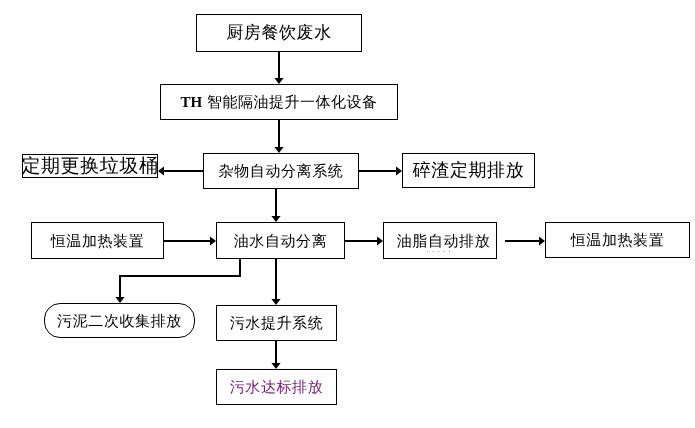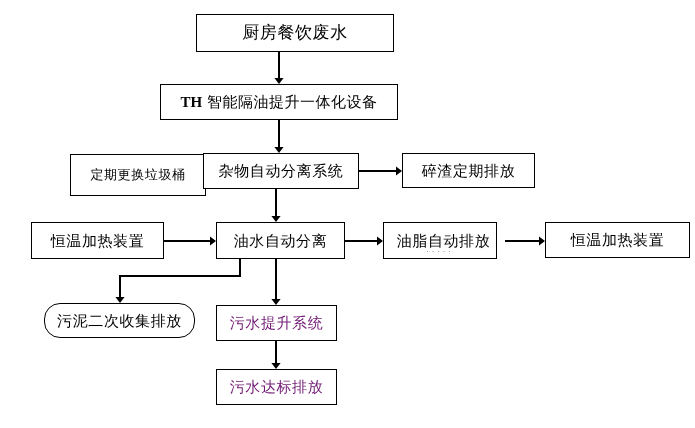--- a/index.html
+++ b/index.html
@@ -103,50 +103,50 @@
       </g>
       <g>
         <polyline points="276,259 276,299.5" fill="none" stroke="#000000" stroke-width="1.5" shape-rendering="crispEdges"></polyline>
         <polygon points="276,305 271.4,299 280.6,299" fill="#000000"></polygon>
       </g>
       <g>
         <polyline points="276,341 276,363.5" fill="none" stroke="#000000" stroke-width="1.5" shape-rendering="crispEdges"></polyline>
         <polygon points="276,369 271.4,363 280.6,363" fill="#000000"></polygon>
       </g>
     </svg>
-<div class="node" style="left: 196px; top: 14px; width: 198px; height: 38px; font-size: 17px; border-color: rgb(0, 0, 0); color: rgb(0, 0, 0);">
+<div class="node" style="left: 196px; top: 14px; width: 166px; height: 38px; font-size: 17px; border-color: rgb(0, 0, 0); color: rgb(0, 0, 0);">
       <span class="label">厨房餐饮废水</span>
     </div>
     <div class="node serif-lead" style="left: 160px; top: 84px; width: 238px; height: 36px; font-size: 15px; border-color: rgb(0, 0, 0); color: rgb(0, 0, 0);">
       <span class="label"><span class="lead">TH</span><span> 智能隔油提升一体化设备</span></span>
     </div>
-    <div class="node" style="left: 22px; top: 154px; width: 136px; height: 42px; font-size: 13px; border-color: rgb(0, 0, 0); color: rgb(0, 0, 0); margin-left: 48px;">
+    <div class="node" style="left: 22px; top: 154px; width: 136px; height: 24px; font-size: 19px; border-color: rgb(0, 0, 0); color: rgb(0, 0, 0);">
       <span class="label">定期更换垃圾桶</span>
     </div>
     <div class="node" style="left: 203px; top: 153px; width: 156px; height: 36px; font-size: 15px; border-color: rgb(0, 0, 0); color: rgb(0, 0, 0);">
       <span class="label">杂物自动分离系统</span>
     </div>
-    <div class="node" style="left: 402px; top: 153px; width: 133px; height: 35px; font-size: 15px; border-color: rgb(0, 0, 0); color: rgb(0, 0, 0);">
+    <div class="node" style="left: 402px; top: 153px; width: 133px; height: 35px; font-size: 18px; border-color: rgb(0, 0, 0); color: rgb(0, 0, 0);">
       <span class="label">碎渣定期排放</span>
     </div>
     <div class="node" style="left: 31px; top: 222px; width: 133px; height: 37px; font-size: 15px; border-color: rgb(0, 0, 0); color: rgb(0, 0, 0);">
       <span class="label">恒温加热装置</span>
     </div>
     <div class="node" style="left: 216px; top: 222px; width: 129px; height: 37px; font-size: 15px; border-color: rgb(0, 0, 0); color: rgb(0, 0, 0);">
       <span class="label">油水自动分离</span>
     </div>
     <div class="node" style="left: 383px; top: 222px; width: 114px; height: 37px; font-size: 15px; border-color: rgb(0, 0, 0); color: rgb(0, 0, 0); padding-left: 7px;">
       <span class="label">油脂自动排放</span>
       <span class="dots">.....</span>
     </div>
     <div class="node" style="left: 545px; top: 222px; width: 145px; height: 36px; font-size: 15px; border-color: rgb(0, 0, 0); color: rgb(0, 0, 0);">
       <span class="label">恒温加热装置</span>
     </div>
     <div class="node" style="left: 44px; top: 303px; width: 151px; height: 35px; font-size: 15px; border-color: rgb(0, 0, 0); color: rgb(0, 0, 0); border-radius: 16px;">
       <span class="label">污泥二次收集排放</span>
     </div>
-    <div class="node" style="left: 216px; top: 305px; width: 121px; height: 36px; font-size: 15px; border-color: rgb(0, 0, 0); color: #701a75;">
+    <div class="node" style="left: 216px; top: 305px; width: 121px; height: 36px; font-size: 15px; border-color: rgb(0, 0, 0); color: #000000;">
       <span class="label">污水提升系统</span>
     </div>
     <div class="node" style="left: 216px; top: 369px; width: 121px; height: 36px; font-size: 15px; border-color: rgb(0, 0, 0); color: #701a75;">
       <span class="label">污水达标排放</span>
     </div>
   </div>
 
 </body></html>

